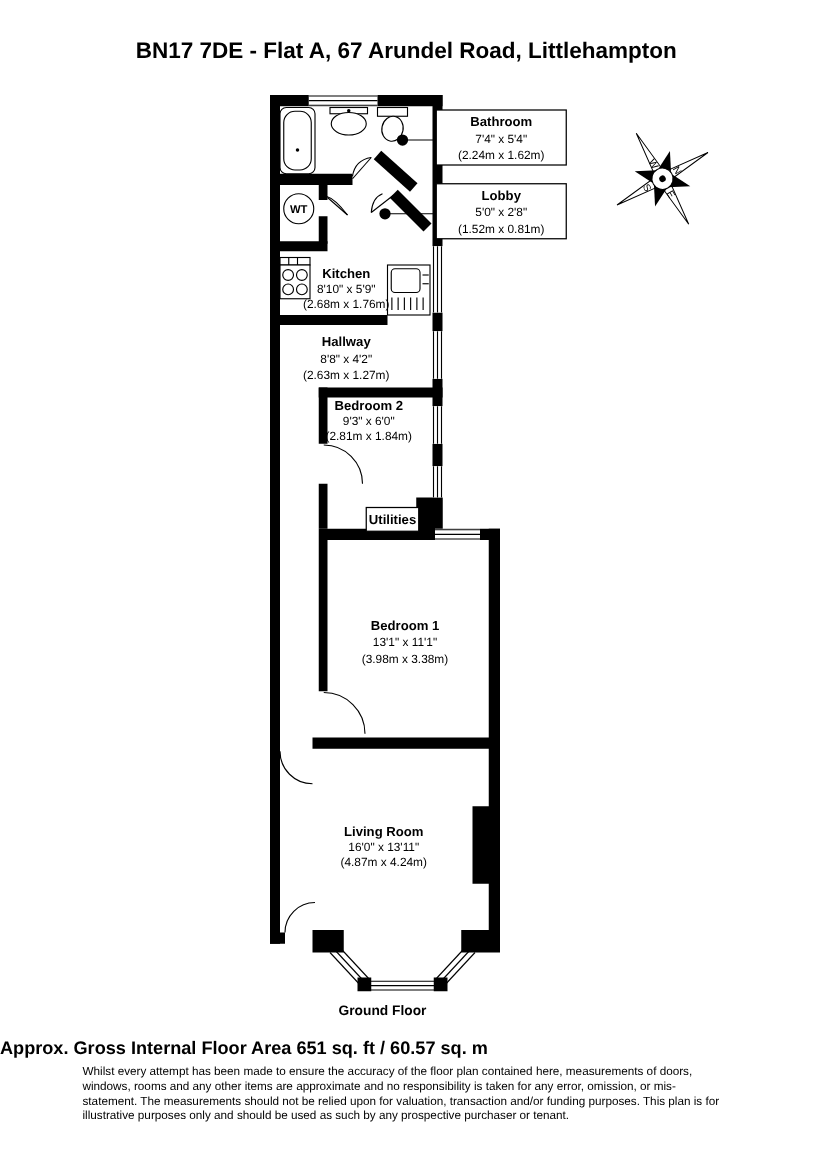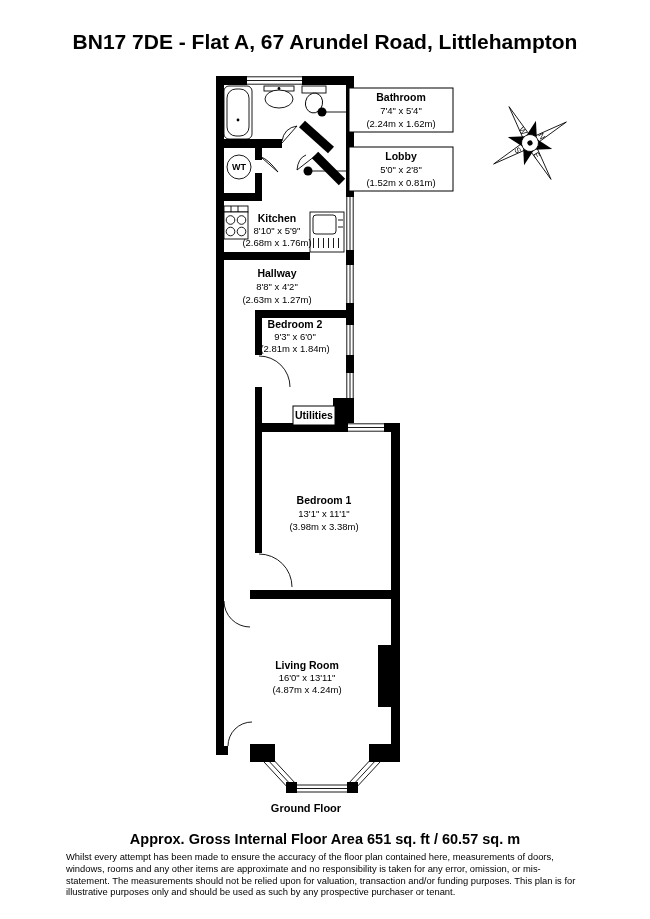--- a/index.html
+++ b/index.html
@@ -1,21 +1,21 @@
 <!DOCTYPE html>
 <html><head>
 <meta charset="utf-8">
 <style>
   html,body{margin:0;padding:0;background:#fff;}
   .page{position:relative;width:650px;height:919px;background:#fff;overflow:hidden;
         font-family:"Liberation Sans",sans-serif;color:#000;}
   .title{position:absolute;top:30px;left:0;width:650px;text-align:center;
-         font-size:21px;font-weight:bold;}
+         font-size:18px;font-weight:bold;}
   .plan-svg{position:absolute;top:0;left:0;}
-  .area-line{position:absolute;top:831px;left:0;width:650px;text-align:center;
+  .area-line{position:absolute;top:831px;left:0;width:650px;
              font-size:14.5px;font-weight:bold;}
   .disclaimer{position:absolute;top:851px;left:66px;width:518px;
               font-size:9.4px;line-height:11.8px;}
   svg text{font-family:"Liberation Sans",sans-serif;fill:#000;}
   .room-name{font-size:10.5px;font-weight:bold;}
   .room-dim{font-size:9.5px;}
   .tiny-bold{font-size:9px;font-weight:bold;}
   .gf{font-size:11px;font-weight:bold;}
   .compass-letter{font-size:8px;}
 </style>

